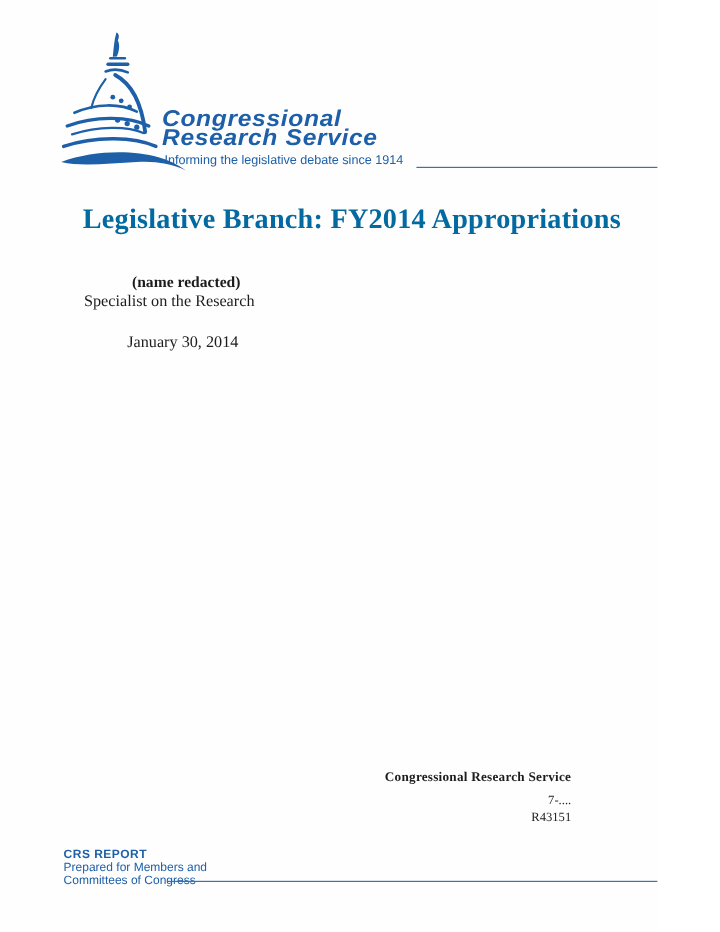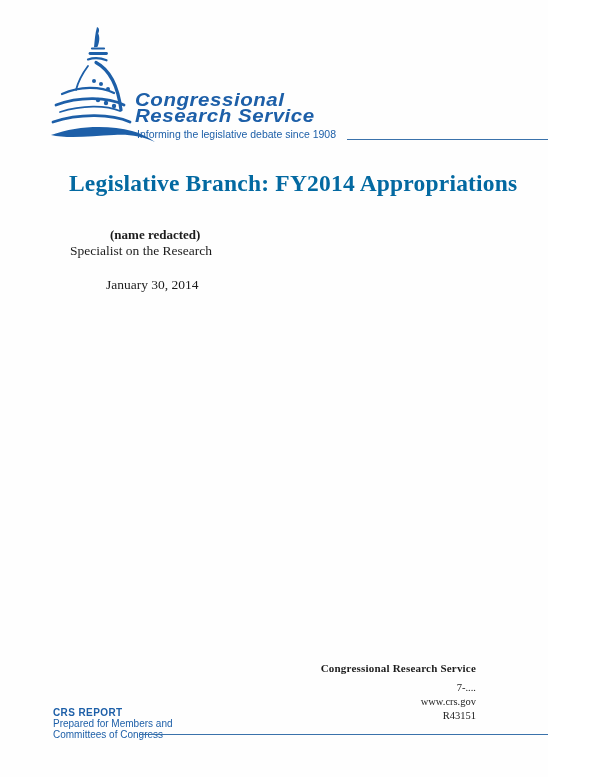--- a/index.html
+++ b/index.html
@@ -85,21 +85,20 @@
     top: 277px;
     font-size: 13.5px;
     margin-left: 36px;
   }
 
   
   .footer-right {
     right: 72px;
     top: 642px;
     text-align: right;
-    margin-top: 20px;
   }
   .footer-right .org {
     font-size: 11px;
     font-weight: bold;
     margin-bottom: 7px;
     letter-spacing: 0.2px;
   }
   .footer-right .line {
     font-size: 10.5px;
     line-height: 14px;
@@ -162,32 +161,31 @@
         <path d="M3,111 C30,101 62,101 84,107 C92,109 100,113 107,118 C94,112 80,110 66,111 C44,112 20,115 3,111 Z" fill="#1d5fa8" stroke="none"></path>
       </g>
     </svg>
   </div>
 
   <div class="abs logo-text">
     <div>Congressional</div>
     <div>Research Service</div>
   </div>
 
-  <div class="abs tagline">Informing the legislative debate since 1908</div>
+  <div class="abs tagline">Informing the legislative debate since 1914</div>
   <div class="abs tagline-rule"></div>
 
   <div class="abs report-title">Legislative Branch: FY2014 Appropriations</div>
   <div class="abs author-name">(name redacted)</div>
   <div class="abs author-role">Specialist on the Research</div>
   <div class="abs report-date">January 30, 2014</div>
 
   <div class="abs footer-right">
     <div class="org">Congressional Research Service</div>
     <div class="line">7-....</div>
-    <div class="line">www.crs.gov</div>
     <div class="line">R43151</div>
   </div>
 
   <div class="abs footer-left">
     <div class="crs-report">CRS REPORT</div>
     <div>Prepared for Members and</div>
     <div>Committees of Congress</div>
   </div>
   <div class="abs footer-rule"></div>
 

